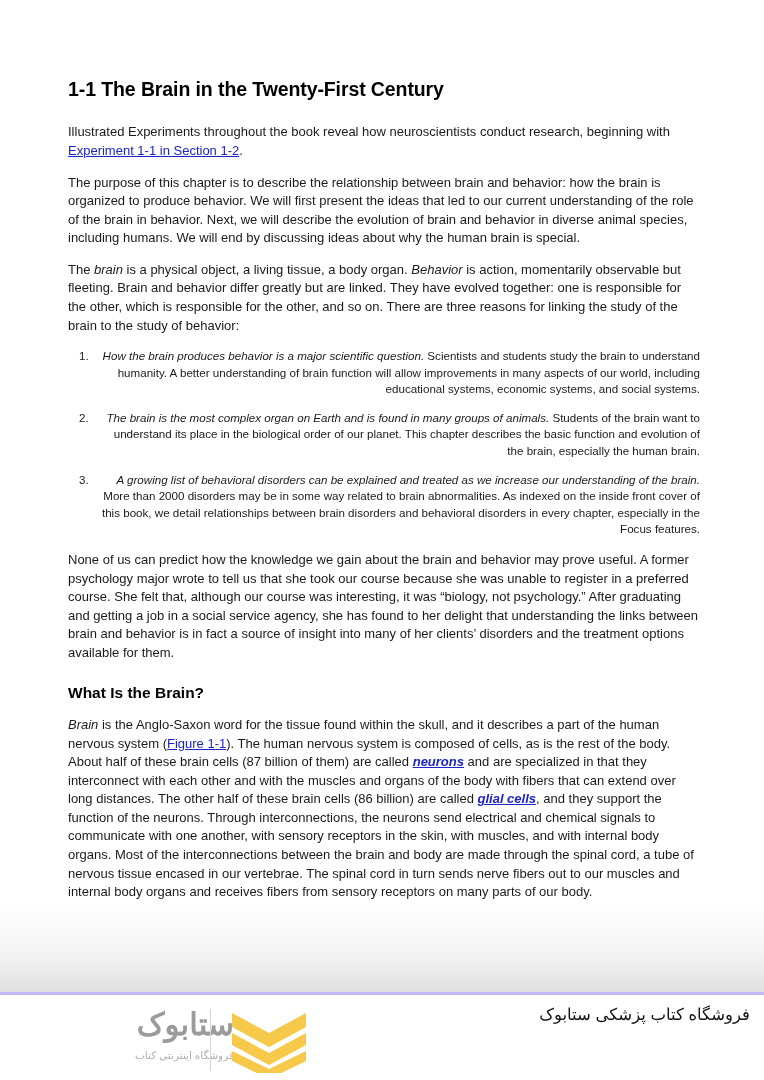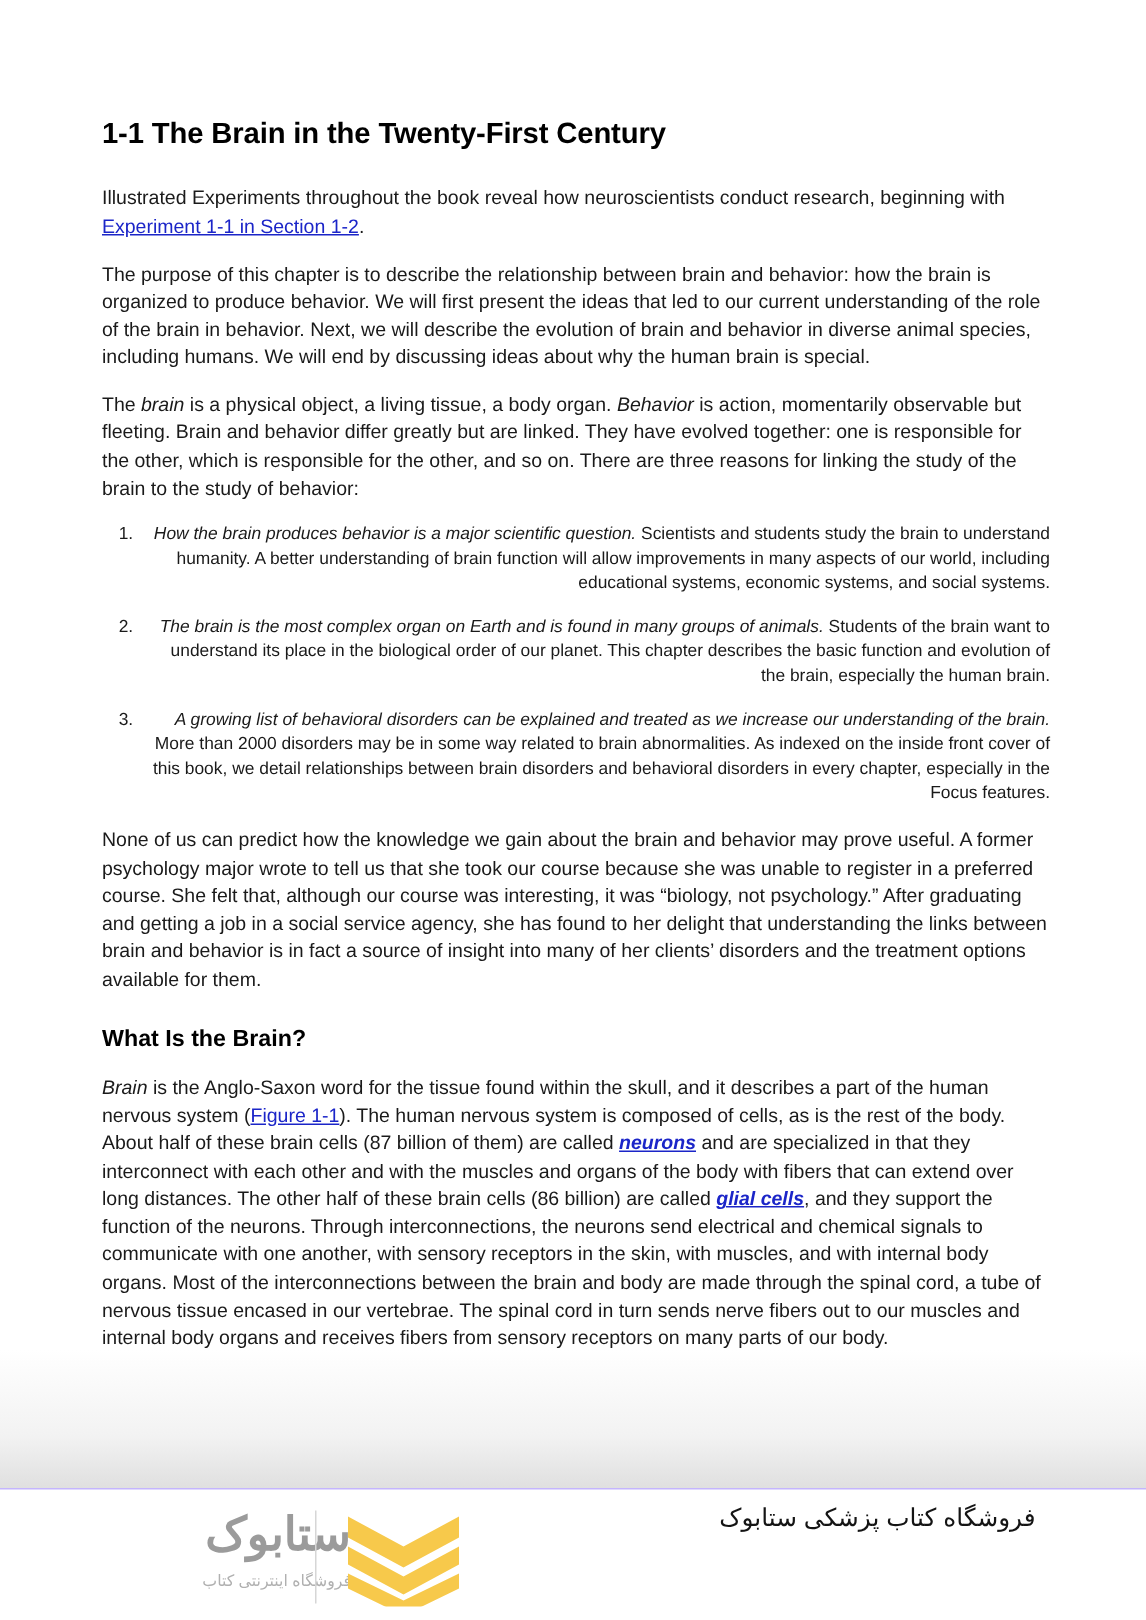--- a/index.html
+++ b/index.html
@@ -88,21 +88,21 @@
     height: 92px;
     background: linear-gradient(to bottom, rgba(255,255,255,0) 0%, rgba(232,232,232,0.55) 62%, rgba(222,222,222,0.95) 100%);
   }
   .footer-band {
     position: absolute;
     left: 0;
     top: 992px;
     width: 764px;
     height: 88px;
     background: #ffffff;
-    border-top: 1px solid #c4b5fd;
+    border-top: 3px solid #c4b5fd;
   }
 
   .brand-left {
     position: absolute;
     left: 58px;
     top: 6px;
     width: 250px;
     height: 76px;
   }
   .wordmark-fa {
@@ -141,21 +141,21 @@
     width: 78px;
     height: 62px;
   }
   .chevron-stack svg { display: block; }
 
   .brand-right {
     position: absolute;
     right: 14px;
     top: 8px;
     width: 330px;
-    text-align: center;
+    text-align: right;
   }
   .tagline-fa {
     font-size: 16.5px;
     color: #141414;
     direction: rtl;
     line-height: 1.4;
     white-space: nowrap;
   }
   .site-url {
     margin-top: 7px;

